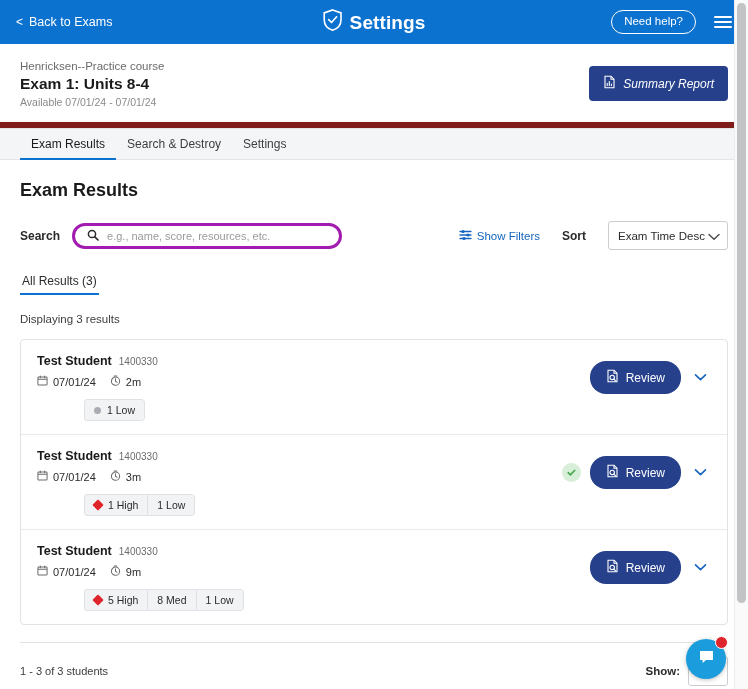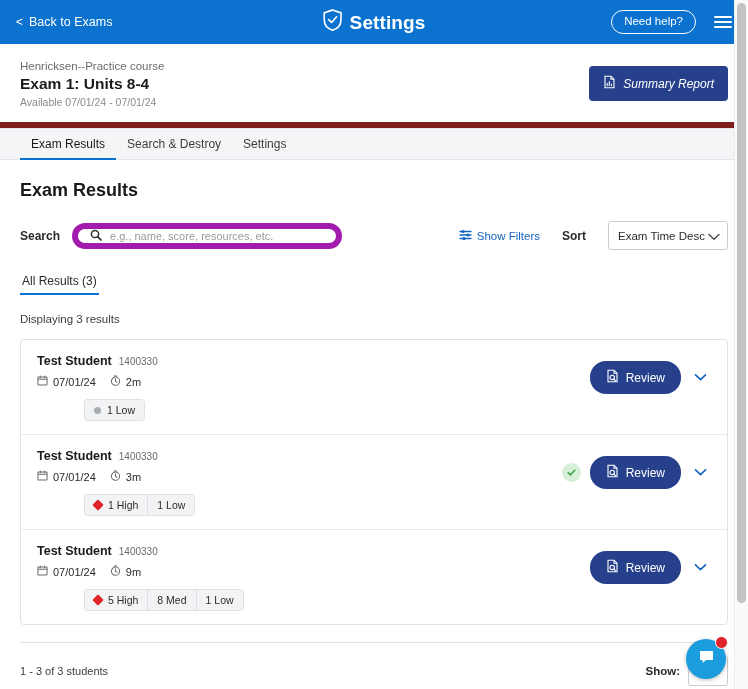--- a/index.html
+++ b/index.html
@@ -84,21 +84,21 @@
     height: 2px; background: #0b72d0;
   }
 
   
   .content { padding: 20px 20px 0; }
   .page-title { font-size: 18px; font-weight: 700; color: #1a1a1a; margin-bottom: 20px; }
 
   .controls-row { display: flex; align-items: center; margin-bottom: 24px; }
   .search-label { font-size: 12px; font-weight: 700; color: #2b2b2b; margin-right: 12px; }
   .search-box {
-    width: 270px; height: 26px; border: 6px solid #a21caf; border-radius: 13px;
+    width: 270px; height: 26px; border: 3px solid #a21caf; border-radius: 13px;
     display: flex; align-items: center; padding: 0 12px; gap: 8px; background: #fff;
   }
   .search-input {
     border: none; outline: none; font-size: 11px; color: #2b2b2b;
     font-family: inherit; width: 100%; background: transparent;
   }
   .search-input::placeholder { color: #9b9b9b; }
   .controls-right { margin-left: auto; display: flex; align-items: center; gap: 22px; }
   .show-filters {
     display: flex; align-items: center; gap: 5px;

